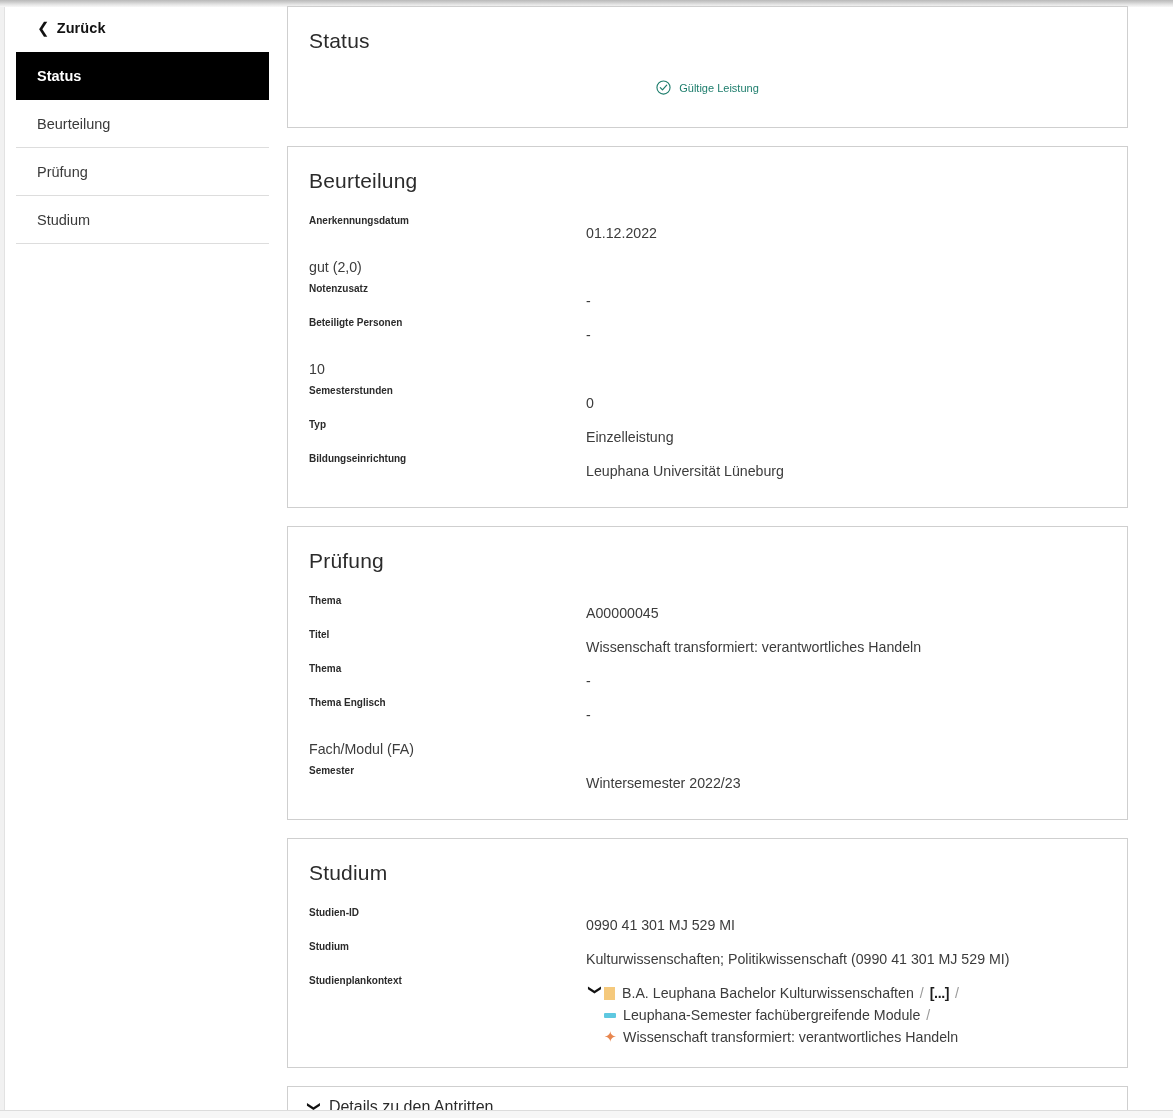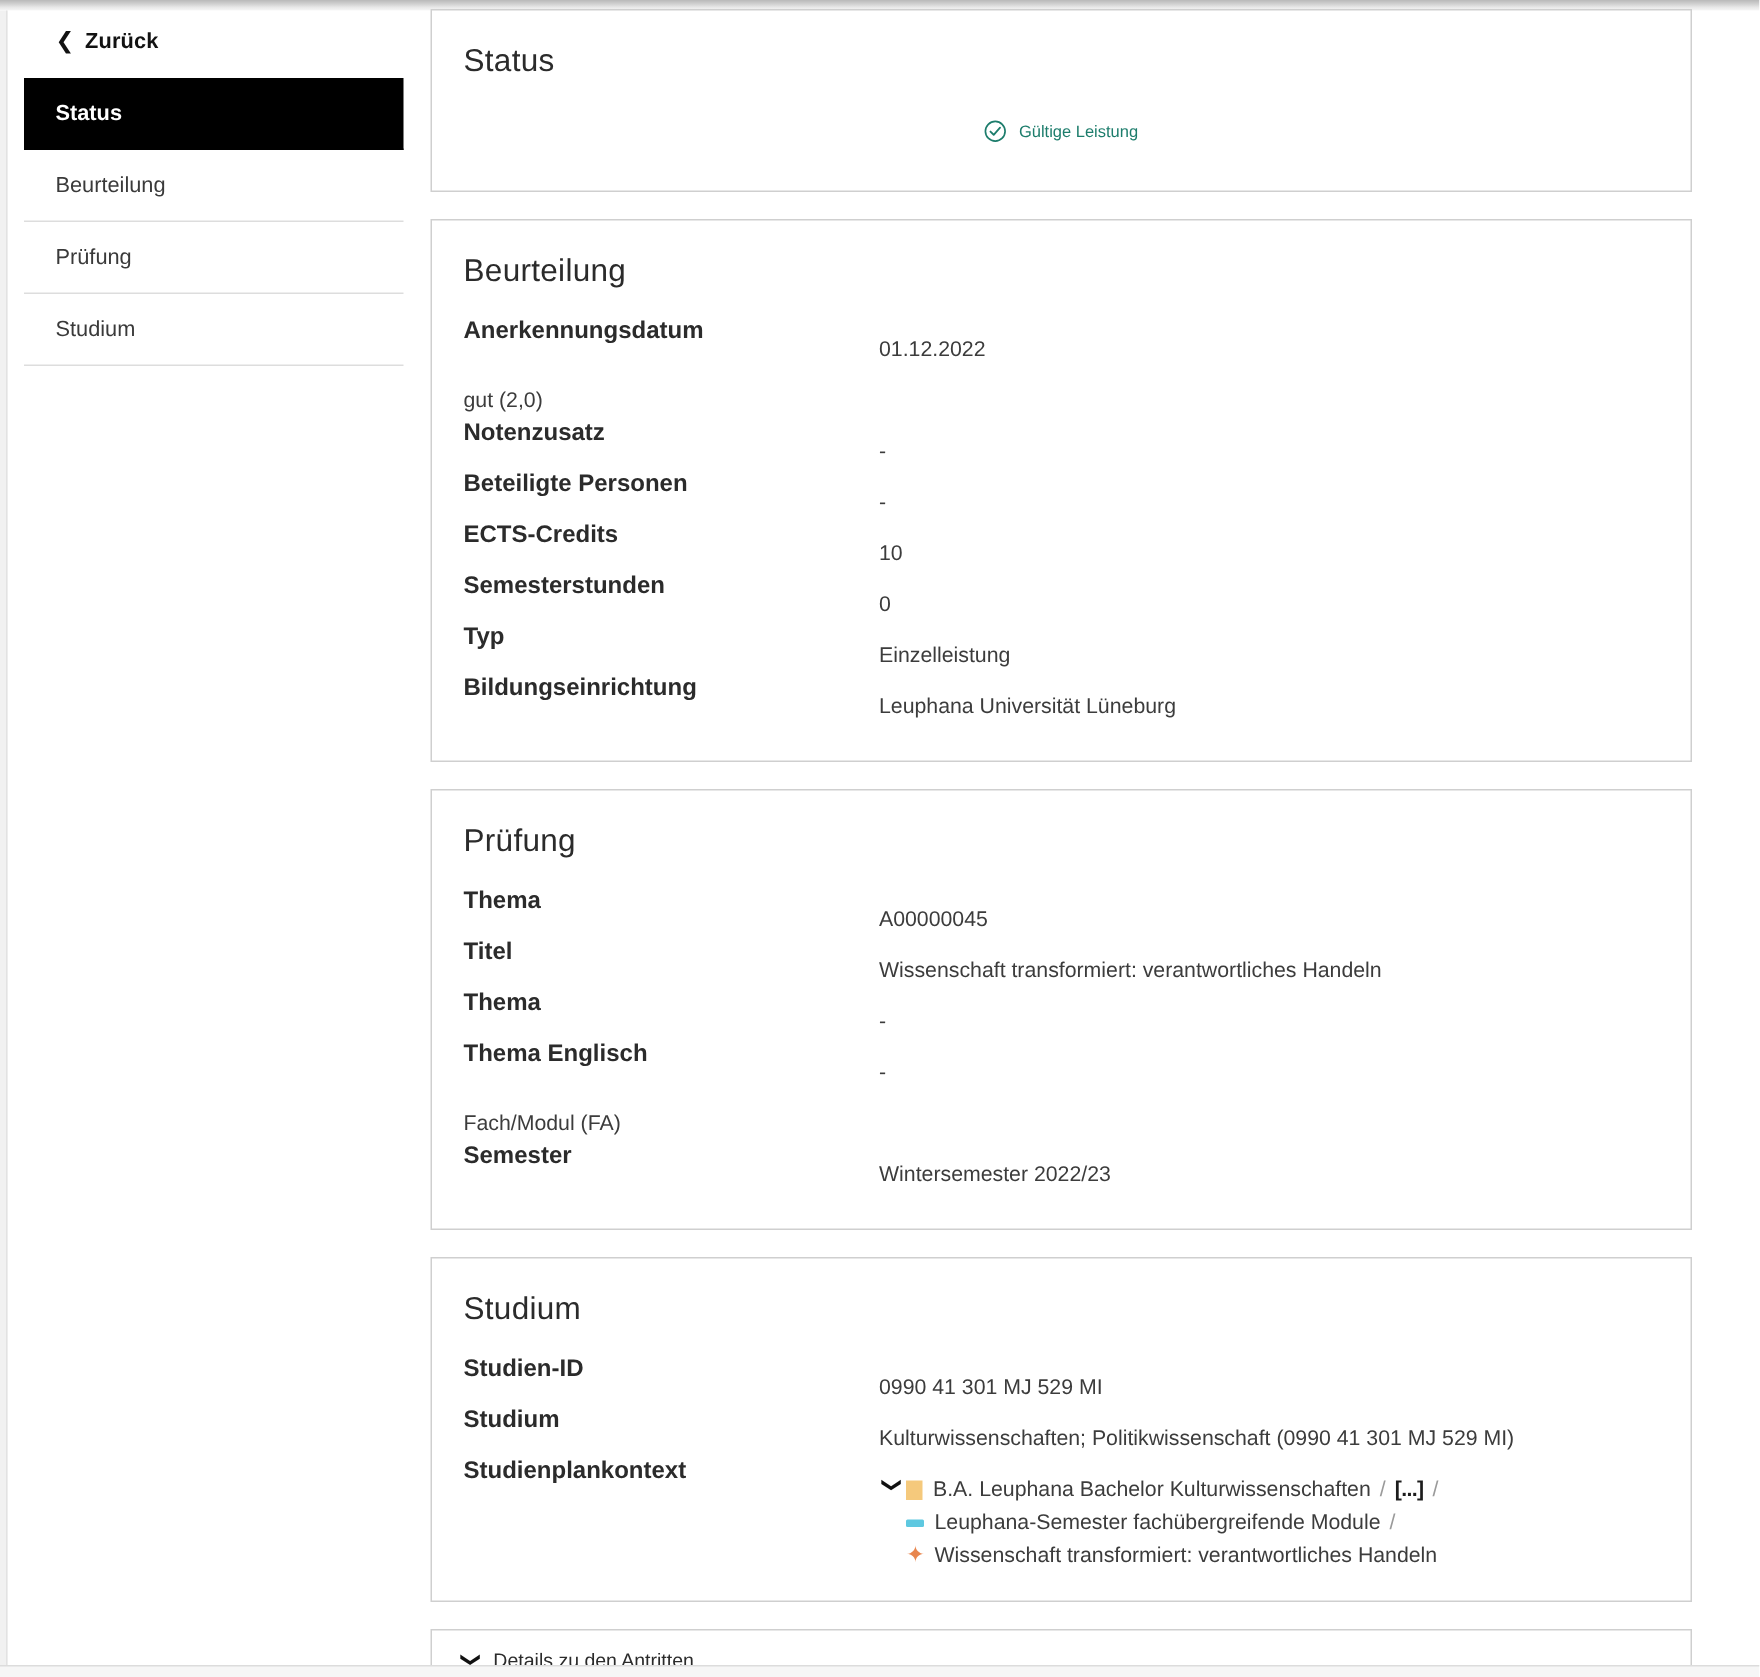--- a/index.html
+++ b/index.html
@@ -156,21 +156,21 @@
   .row {
     display: flex;
     align-items: flex-start;
     min-height: 34px;
     padding-left: 21px;
   }
   .row-label {
     width: 277px;
     flex: 0 0 277px;
     font-weight: bold;
-    font-size: 16px;
+    font-size: 10px;
     color: #2b2b2b;
     line-height: 20px;
   }
   .row-value {
     font-size: 14.2px;
     color: #3c3c3c;
     line-height: 20px;
     margin-top: 12px;
   }
 
@@ -252,21 +252,21 @@
   }
   .panel-chevron {
     font-size: 13px;
     font-weight: bold;
     color: #111111;
     margin-right: 9px;
     line-height: 1;
     display: inline-block;
   }
   .panel-label {
-    font-size: 13px;
+    font-size: 16px;
     color: #2b2b2b;
   }
 </style>
 </head>
 <body>
 
 <div id="page-frame">
 
   <div id="top-shade"></div>
   <div id="left-rail"></div>
@@ -325,21 +325,20 @@
         </div>
         <div class="row">
           <div class="row-label">Notenzusatz</div>
           <div class="row-value">-</div>
         </div>
         <div class="row">
           <div class="row-label">Beteiligte Personen</div>
           <div class="row-value">-</div>
         </div>
         <div class="row">
-          <div class="row-label">ECTS-Credits</div>
           <div class="row-value">10</div>
         </div>
         <div class="row">
           <div class="row-label">Semesterstunden</div>
           <div class="row-value">0</div>
         </div>
         <div class="row">
           <div class="row-label">Typ</div>
           <div class="row-value">Einzelleistung</div>
         </div>

